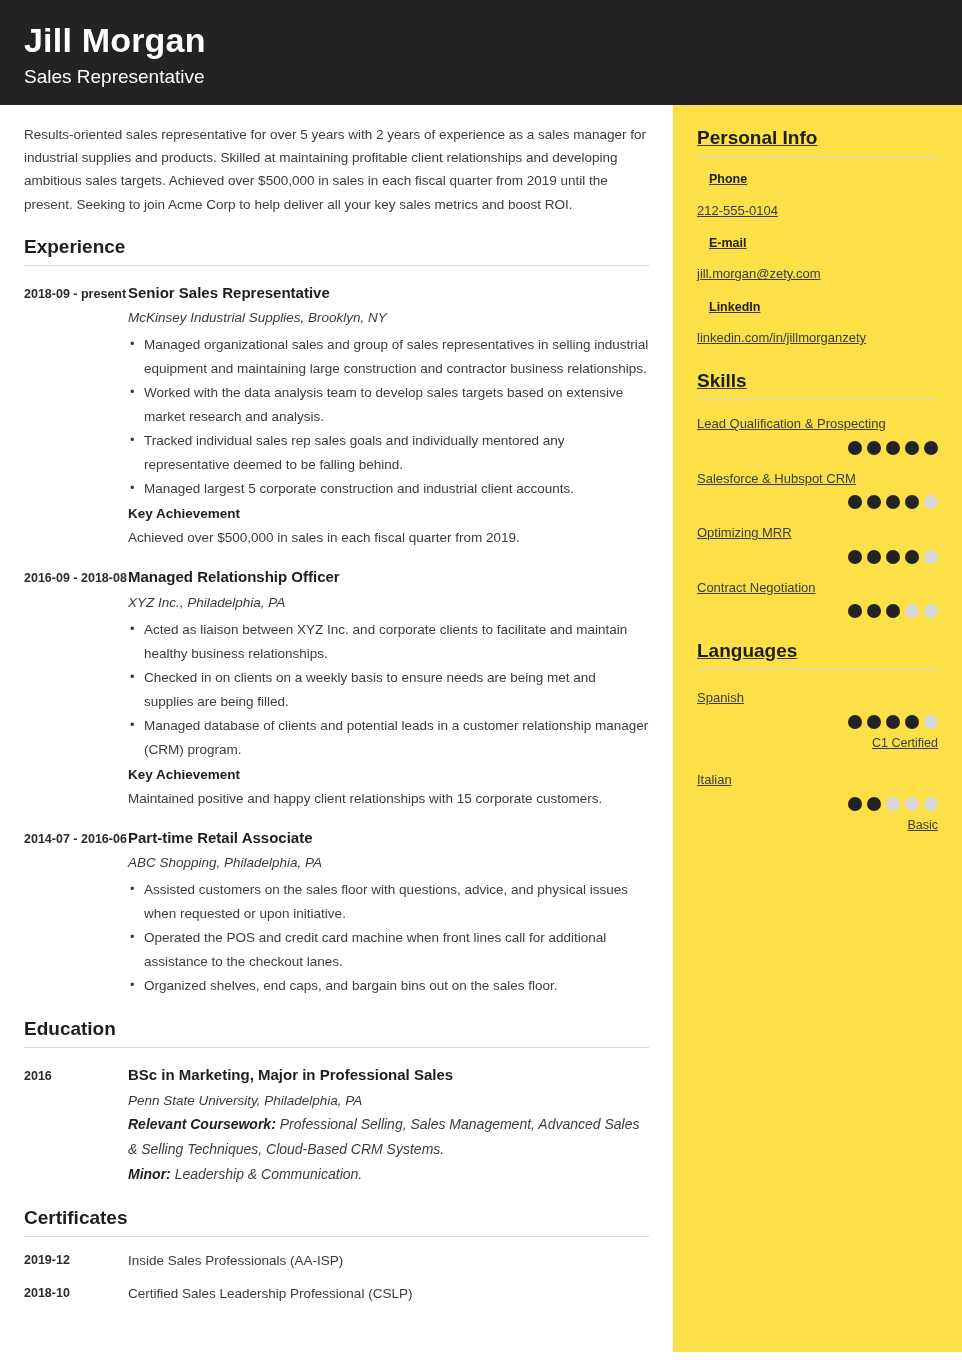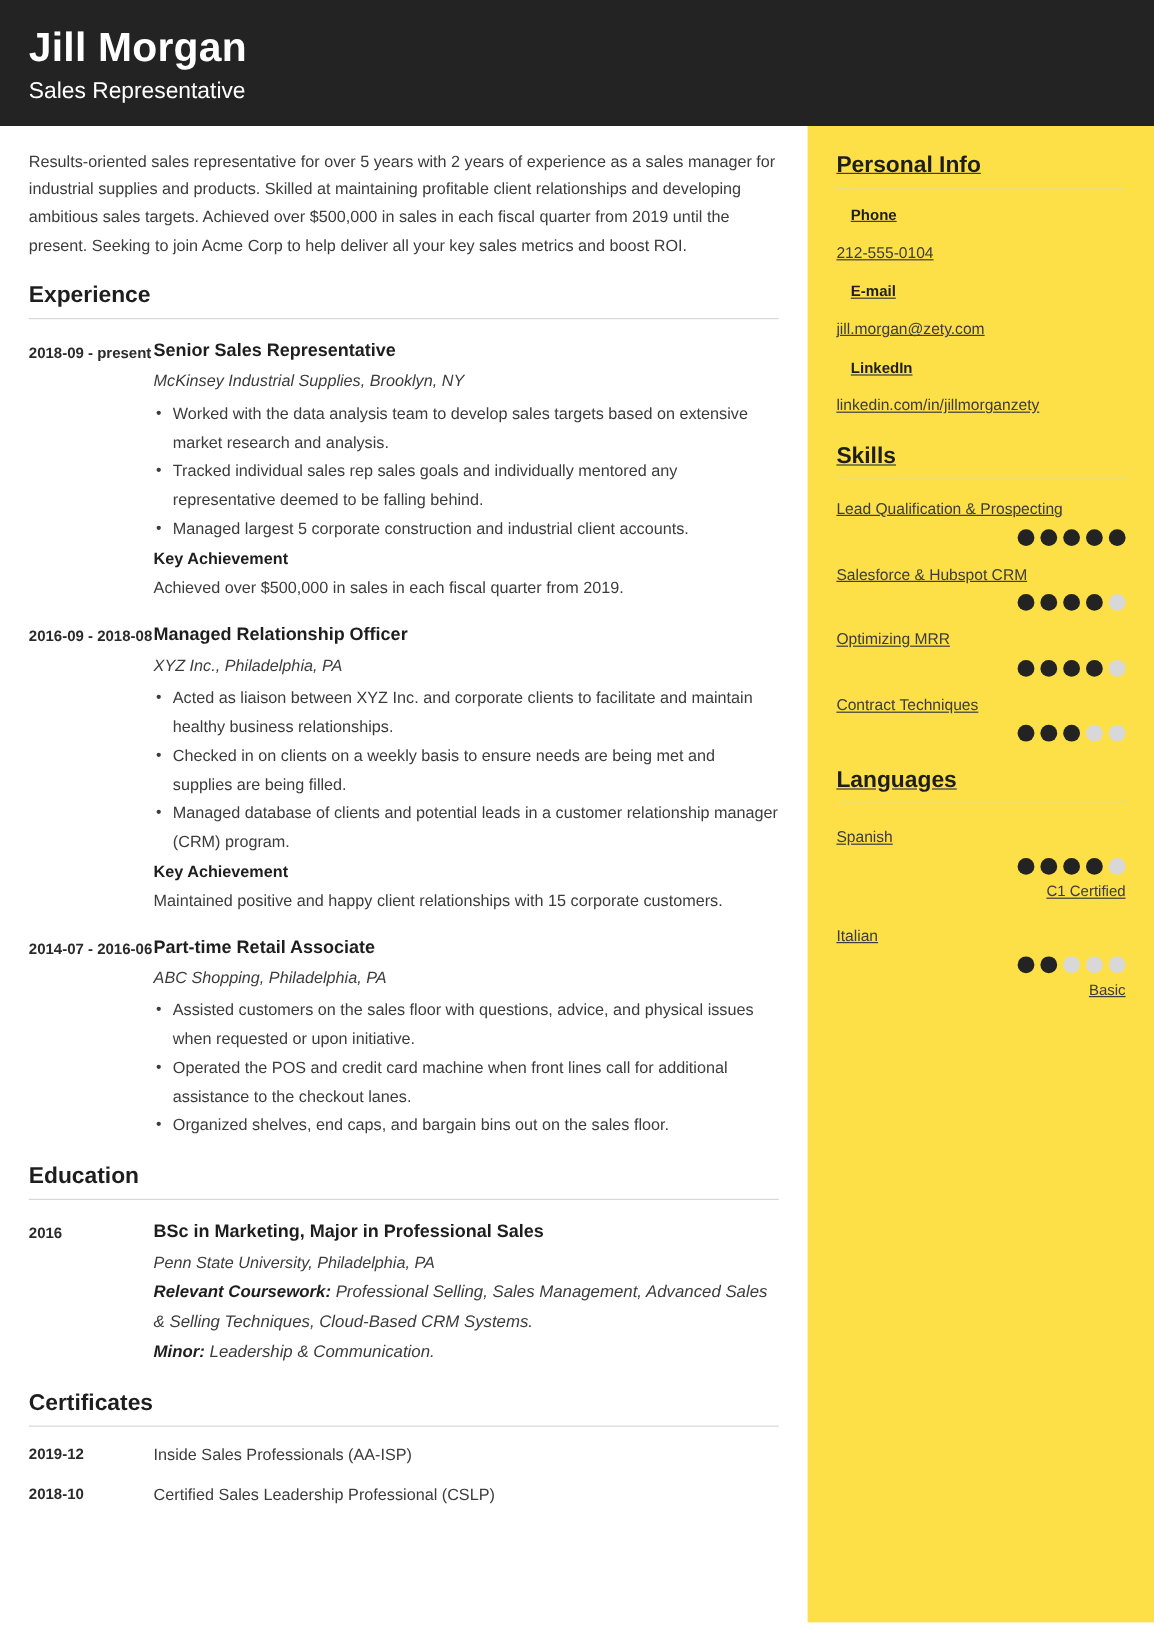--- a/index.html
+++ b/index.html
@@ -247,20 +247,21 @@
 
       <h2 class="sec-head">Experience</h2>
       <div>
 
         <div class="entry">
           <div class="entry-date">2018-09 - present</div>
           <div class="entry-body">
             <div class="entry-role">Senior Sales Representative</div>
             <div class="entry-org">McKinsey Industrial Supplies, Brooklyn, NY</div>
             <ul class="bullets">
+              <li>Managed organizational sales and group of sales representatives in selling industrial equipment and maintaining large construction and contractor business relationships.</li>
               <li>Worked with the data analysis team to develop sales targets based on extensive market research and analysis.</li>
               <li>Tracked individual sales rep sales goals and individually mentored any representative deemed to be falling behind.</li>
               <li>Managed largest 5 corporate construction and industrial client accounts.</li>
             </ul>
             <div class="ach-label">Key Achievement</div>
             <div class="ach-text">Achieved over $500,000 in sales in each fiscal quarter from 2019.</div>
           </div>
         </div>
 
         <div class="entry">
@@ -368,21 +369,21 @@
           <div class="dots">
               <span class="dot on"></span>
               <span class="dot on"></span>
               <span class="dot on"></span>
               <span class="dot on"></span>
               <span class="dot"></span>
             </div>
         </div>
 
         <div class="rated">
-          <div class="rated-label">Contract Techniques</div>
+          <div class="rated-label">Contract Negotiation</div>
           <div class="dots">
               <span class="dot on"></span>
               <span class="dot on"></span>
               <span class="dot on"></span>
               <span class="dot"></span>
               <span class="dot"></span>
             </div>
         </div>
       </div>
 

